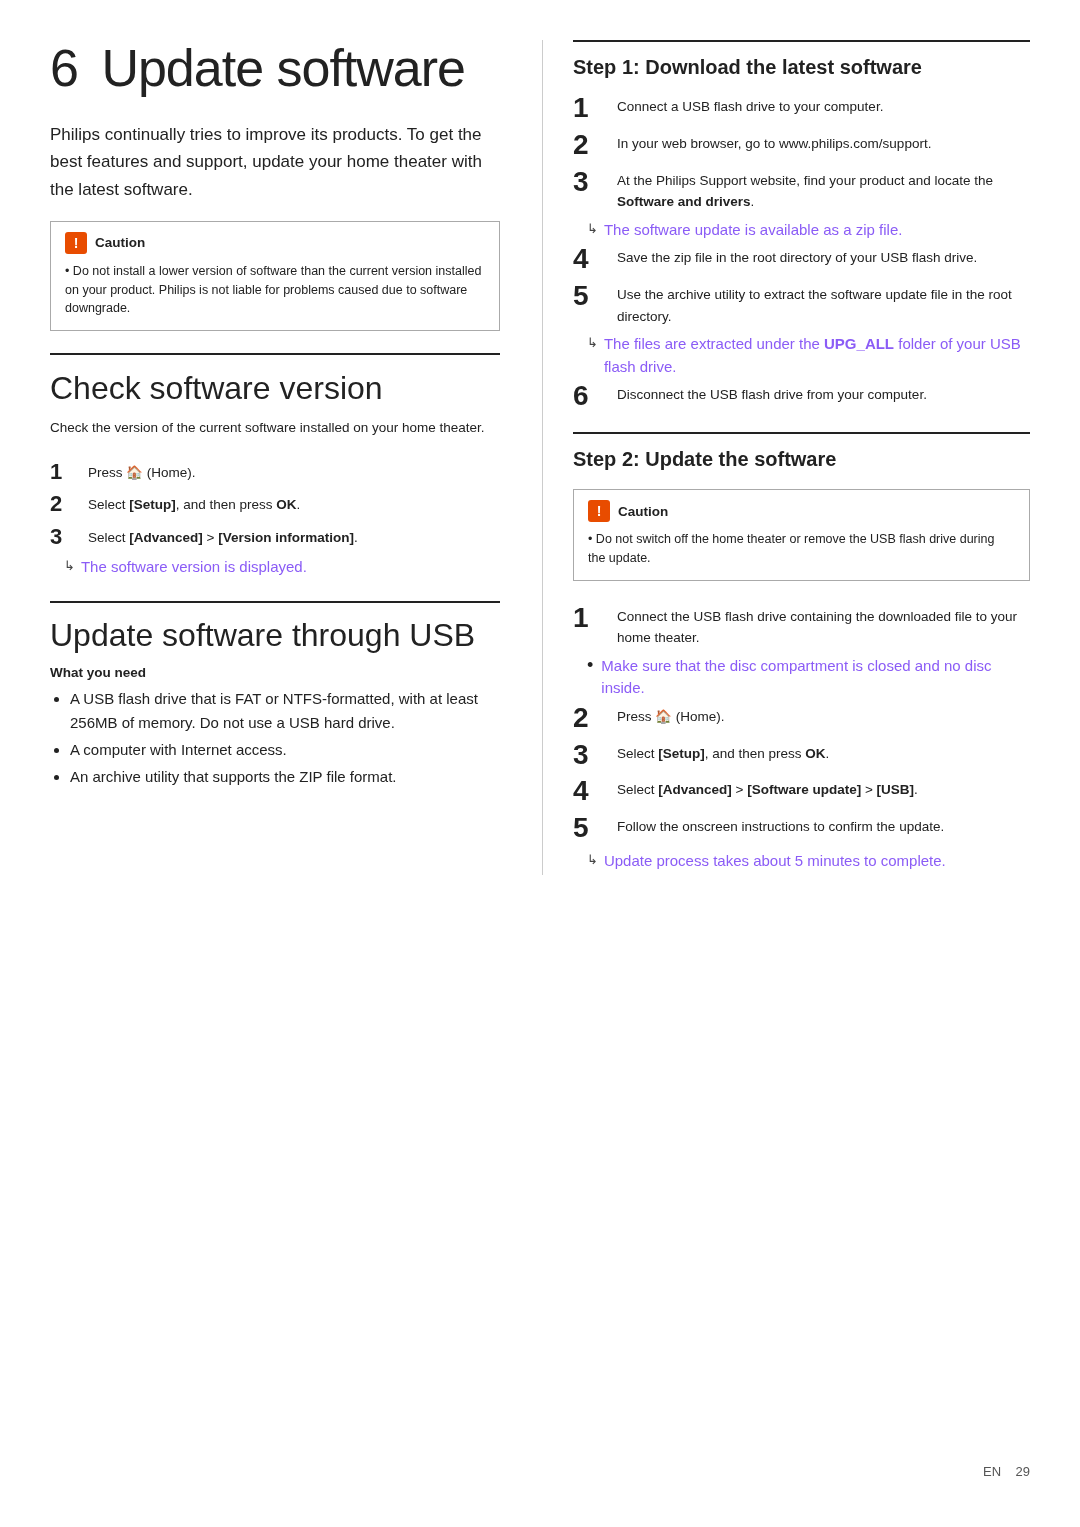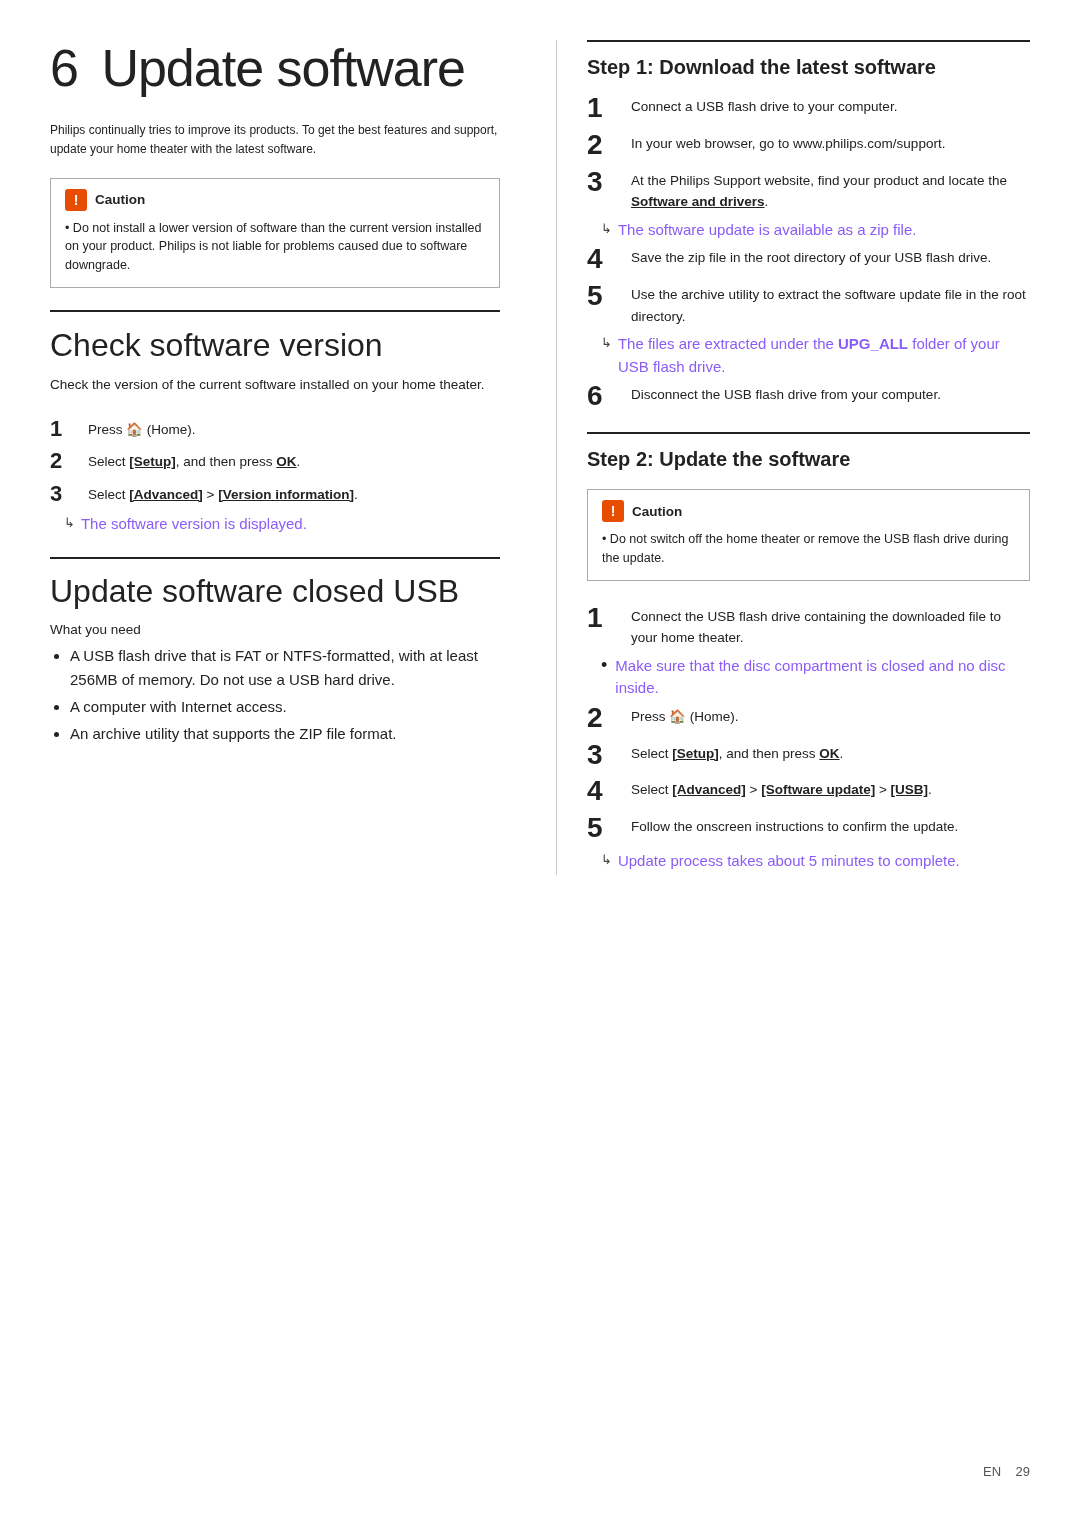--- a/index.html
+++ b/index.html
@@ -8,21 +8,21 @@
       font-family: 'Arial', sans-serif;
       font-size: 14px;
       color: #222;
       width: 1080px;
       min-height: 1527px;
       padding: 40px 50px 40px 50px;
     }
     .page-layout {
       display: flex;
       flex-direction: row;
-      gap: 16px;
+      gap: 2px;
       width: 100%;
     }
     .left-col {
       flex: 0 0 490px;
       padding-right: 40px;
     }
     .right-col {
       flex: 1;
       padding-left: 30px;
       border-left: 1px solid #ccc;
@@ -34,21 +34,21 @@
       margin-bottom: 24px;
       line-height: 1.1;
       letter-spacing: -1px;
     }
     .chapter-number {
       font-size: 52px;
       font-weight: 300;
       margin-right: 10px;
     }
     .intro-text {
-      font-size: 12px;
+      font-size: 17px;
       line-height: 1.6;
       margin-bottom: 14px;
       color: #222;
     }
     .caution-box {
       border: 1px solid #aaa;
       margin: 18px 0 22px 0;
       padding: 10px 14px 12px 14px;
     }
     .caution-header {
@@ -105,21 +105,20 @@
       line-height: 1.2;
       margin-right: 6px;
     }
     .step-text {
       font-size: 13.5px;
       line-height: 1.6;
       padding-top: 3px;
     }
     .step-text b, .step-text strong {
       font-weight: bold;
-      text-decoration: underline;
     }
     .sub-bullet {
       display: flex;
       align-items: flex-start;
       margin-left: 14px;
       margin-top: 3px;
       margin-bottom: 3px;
     }
     .arrow-bullet {
       font-size: 13px;
@@ -127,21 +126,21 @@
       margin-top: 2px;
       color: #444;
     }
     .sub-text {
       font-size: 15px;
       line-height: 1.5;
       color: #8b5cf6;
     }
     .what-you-need-title {
       font-size: 13.5px;
-      font-weight: normal;
+      font-weight: bold;
       margin-bottom: 7px;
     }
     .bullet-list {
       list-style: disc;
       padding-left: 20px;
       margin-bottom: 10px;
     }
     .bullet-list li {
       font-size: 15px;
       line-height: 1.6;
@@ -230,21 +229,21 @@
     <div class="numbered-step">
       <span class="step-num">3</span>
       <span class="step-text">Select <b>[Advanced]</b> &gt; <b>[Version information]</b>.</span>
     </div>
     <div class="sub-bullet">
       <span class="arrow-bullet">↳</span>
       <span class="sub-text">The software version is displayed.</span>
     </div>
 
     <hr class="section-divider">
-    <h2 class="update-usb-title">Update software closed USB</h2>
+    <h2 class="update-usb-title">Update software through USB</h2>
 
     <p class="what-you-need-title">What you need</p>
     <ul class="bullet-list">
       <li><span>A USB flash drive that is FAT or NTFS-formatted, with at least 256MB of memory. Do not use a USB hard drive.</span></li>
       <li><span>A computer with Internet access.</span></li>
       <li><span>An archive utility that supports the ZIP file format.</span></li>
     </ul>
   </div>
 
   <div class="right-col">

